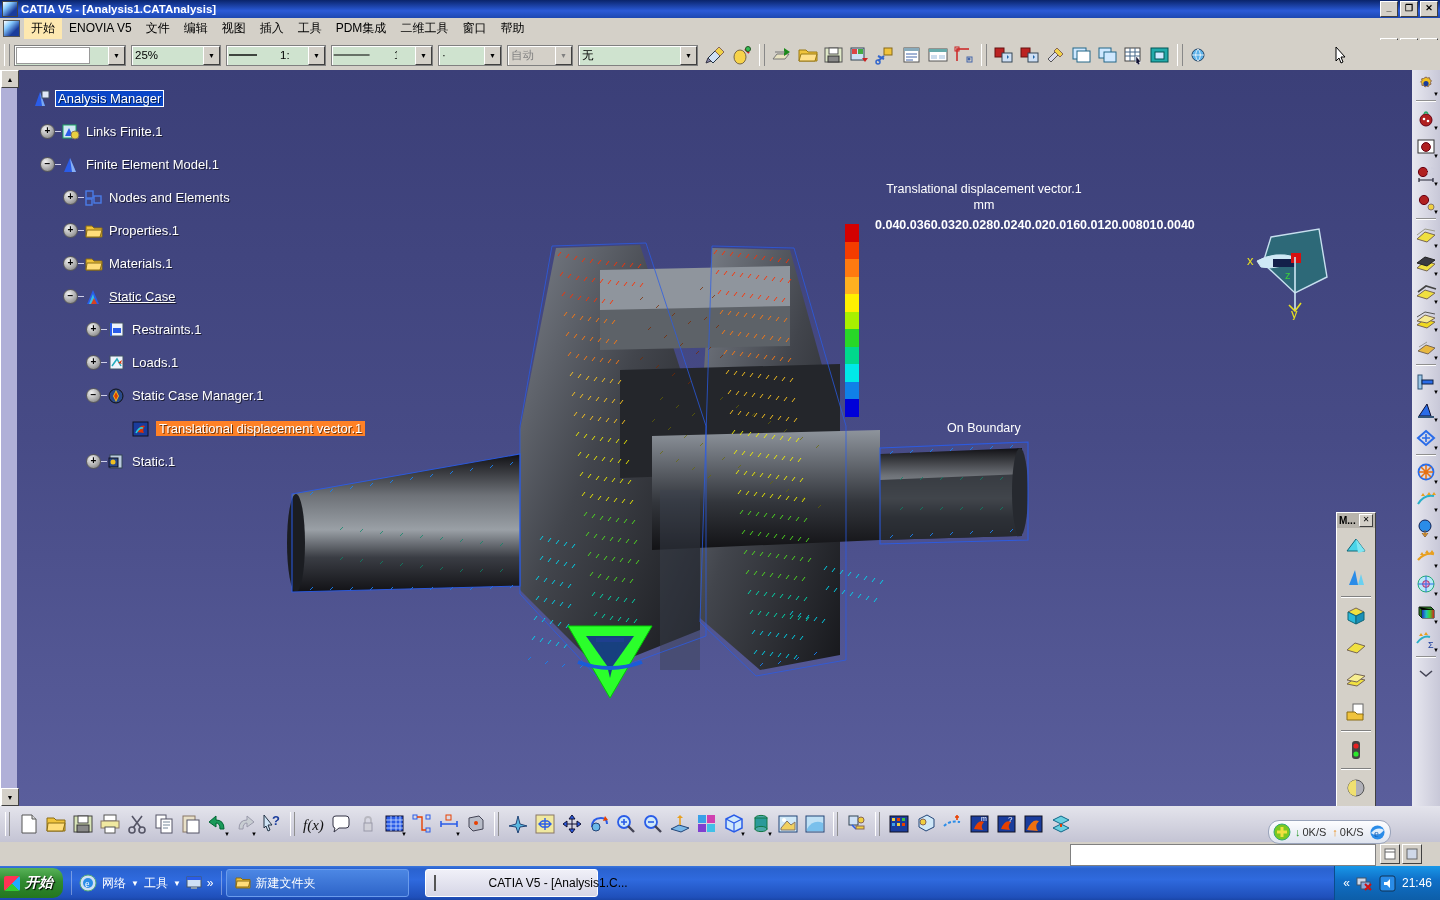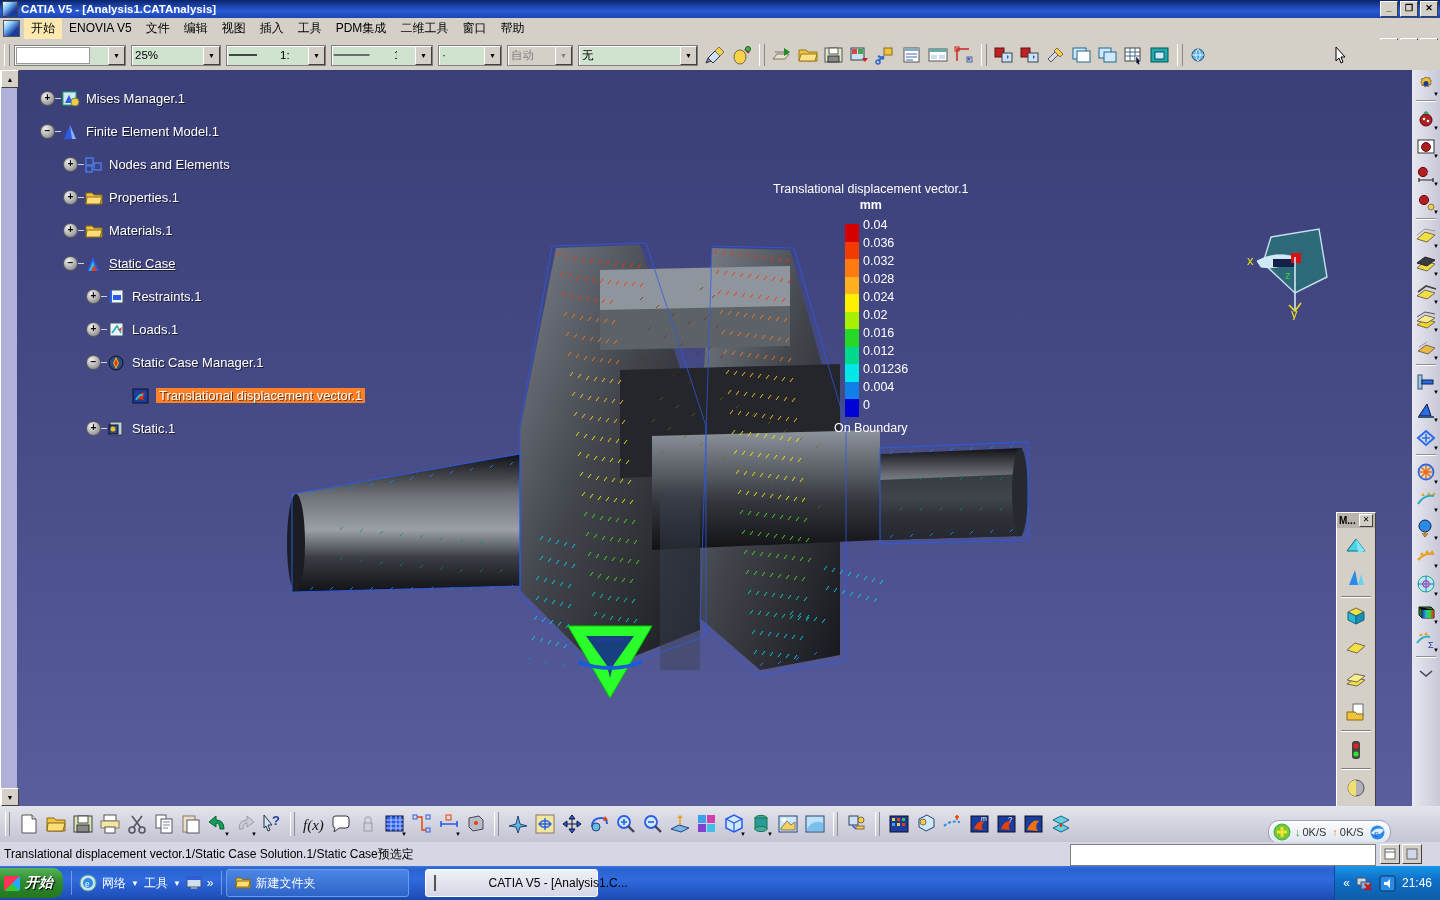--- a/index.html
+++ b/index.html
@@ -80,25 +80,25 @@
   .dash{width:6px;height:1px;background:#cfcfe8;flex:none;}
   .ticon{width:20px;height:18px;flex:none;margin-right:5px;}
   .tlabel{text-shadow:1px 1px 0 rgba(0,0,0,.6);}
   .tlabel.hl-blue{background:#0a46c8;outline:1px solid #fff;padding:0 2px;}
   .tlabel.hl-orange{background:#ff8126;padding:0 3px;color:#fff;}
   .tlabel.underline{text-decoration:underline;}
 
   
   .legend{position:absolute;left:773px;top:112px;color:#fff;font-size:12.5px;}
   .legend .ltitle{text-align:center;white-space:nowrap;}
-  .legend .lunit{text-align:center;margin-top:2px;font-weight:bold;}
+  .legend .lunit{text-align:center;margin-top:2px;}
   .legend .lbody{display:flex;margin-top:4px;margin-left:72px;}
   .cbar{width:14px;flex:none;display:flex;flex-direction:column;margin-top:8px;}
   .cbar div{height:17.5px;}
-  .lticks{display:flex;flex-direction:column;margin-left:4px;}
+  .lticks{display:flex;margin-left:16px;font-weight:bold;}
   .lticks span{height:18px;line-height:18px;}
   .lfoot{margin-top:4px;text-align:center;margin-left:0px;}
 
   
   .compass{position:absolute;left:1243px;top:145px;width:105px;height:105px;}
 
   
   .floatbar{position:absolute;left:1352px;top:512px;width:38px;
     background:#d4d0c8;border:1px solid #fff;border-right-color:#404040;border-bottom-color:#404040;}
   .fb-title{height:15px;background:#b8b4ac;display:flex;align-items:center;
@@ -528,30 +528,39 @@
         <path d="M568 556 L652 556 L610 628 Z" fill="#2bff2b" stroke="#0c0" stroke-width="1"></path>
         <path d="M586 566 L634 566 L610 600 Z" fill="#17407f"></path>
         <path d="M600 566 L620 566 L610 608 Z" fill="#17407f"></path>
         <path d="M596 570 L624 570" stroke="#1e3f8f" stroke-width="4"></path>
         <path d="M578 592 Q610 604 642 592" stroke="#1a5cd8" stroke-width="4" fill="none"></path>
       </g>
     </svg>
 
     <div class="tree">
 
+      <div class="trow" style="margin-left:0px">
+        <div class="expgap"></div>
+        <svg class="ico ticon" viewBox="0 0 20 18">
+            <path d="M4 16 L9 2 L14 16 Z" fill="#2a5ce8"></path>
+            <path d="M9 2 L14 16 L11 16 Z" fill="#7aa8f0"></path>
+            <rect x="11" y="1" width="7" height="7" fill="#dfe8f5" stroke="#456"></rect>
+          </svg>
+        <span class="tlabel hl-blue">Analysis Manager</span>
+      </div>
 
       <div class="trow" style="margin-left:22px">
         <div class="exp">+</div>
           <div class="dash"></div>
         <svg class="ico ticon" viewBox="0 0 20 18">
             <rect x="2" y="2" width="13" height="13" fill="#cfe8f5" stroke="#2a6"></rect>
             <path d="M4 13 L8 5 L12 13 Z" fill="#2a5ce8"></path>
             <circle cx="14" cy="12" r="4" fill="#e8d040" stroke="#875"></circle>
           </svg>
-        <span class="tlabel">Mises Manager.1</span>
+        <span class="tlabel">Links Finite.1</span>
       </div>
 
       <div class="trow" style="margin-left:22px">
         <div class="exp">−</div>
           <div class="dash"></div>
         <svg class="ico ticon" viewBox="0 0 20 18">
             <path d="M3 16 L9 2 L15 16 Z" fill="#2a5ce8"></path>
             <path d="M9 2 L15 16 L11 16 Z" fill="#89b0f2"></path>
           </svg>
         <span class="tlabel">Finite Element Model.1</span>
@@ -674,21 +683,21 @@
         </div>
         <div class="lticks">
           <span>0.04</span>
           <span>0.036</span>
           <span>0.032</span>
           <span>0.028</span>
           <span>0.024</span>
           <span>0.02</span>
           <span>0.016</span>
           <span>0.012</span>
-          <span>0.01236</span>
+          <span>0.00801</span>
           <span>0.004</span>
           <span>0</span>
         </div>
       </div>
       <div class="lfoot">On Boundary</div>
     </div>
 
     <div class="compass">
       <svg width="105" height="105" viewBox="0 0 105 105">
         <path d="M28 22 L76 14 L84 62 L52 78 L20 48 Z" fill="#2c6b78" stroke="#cfe8f5" stroke-width="1.4" opacity=".95"></path>
@@ -1203,23 +1212,20 @@
     <span>0K/S</span>
     <span style="color:#e89020;margin:0 2px 0 6px">↑</span>
     <span>0K/S</span>
     <svg class="ico" width="17" height="17" viewBox="0 0 17 17" style="margin-left:5px">
         <circle cx="8.5" cy="8.5" r="7" fill="#2a8ce8"></circle>
         <path d="M2 9 Q8 2 15 6 Q9 14 2 9Z" fill="#fff" opacity=".85"></path>
         <text x="5" y="13" font-size="11" fill="#1560b8" font-family="Liberation Serif, serif">e</text>
       </svg>
   </div>
 
-  <div class="statusbar">
-    <span class="stext">Translational displacement vector.1/Static Case Solution.1/Static Case预选定</span>
-  </div>
   <input class="sfield" value="" style="">
   <div class="sbtn" style="left:1380px">
       <svg class="ico" width="12" height="12" viewBox="0 0 12 12">
         <rect x="1" y="1" width="10" height="10" fill="#fff" stroke="#666"></rect>
         <path d="M1 4h10" stroke="#666"></path>
       </svg>
     </div>
   <div class="sbtn" style="left:1402px">
       <svg class="ico" width="12" height="12" viewBox="0 0 12 12">
         <rect x="1" y="1" width="10" height="10" fill="#cfd8e8" stroke="#666"></rect>

